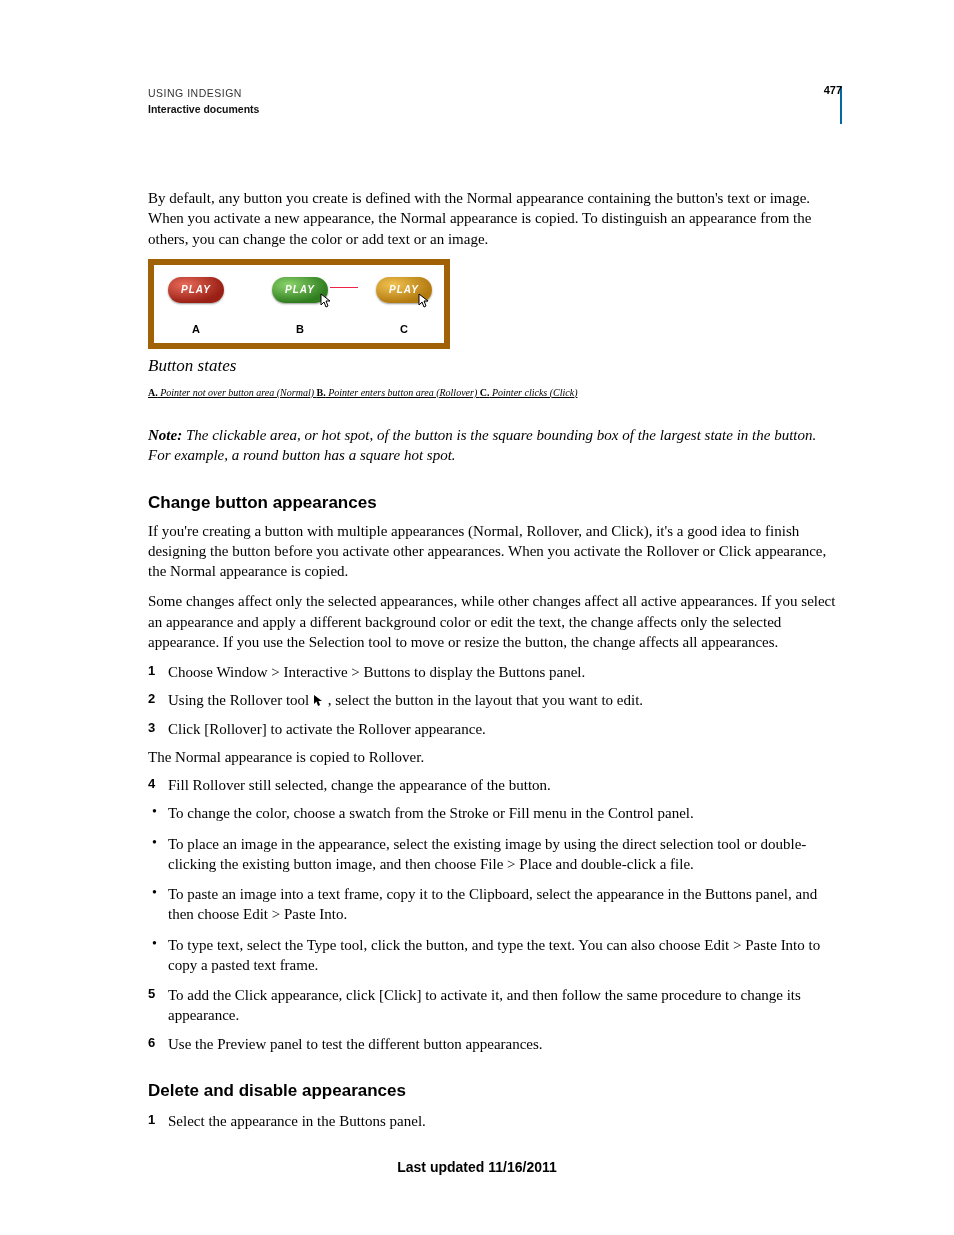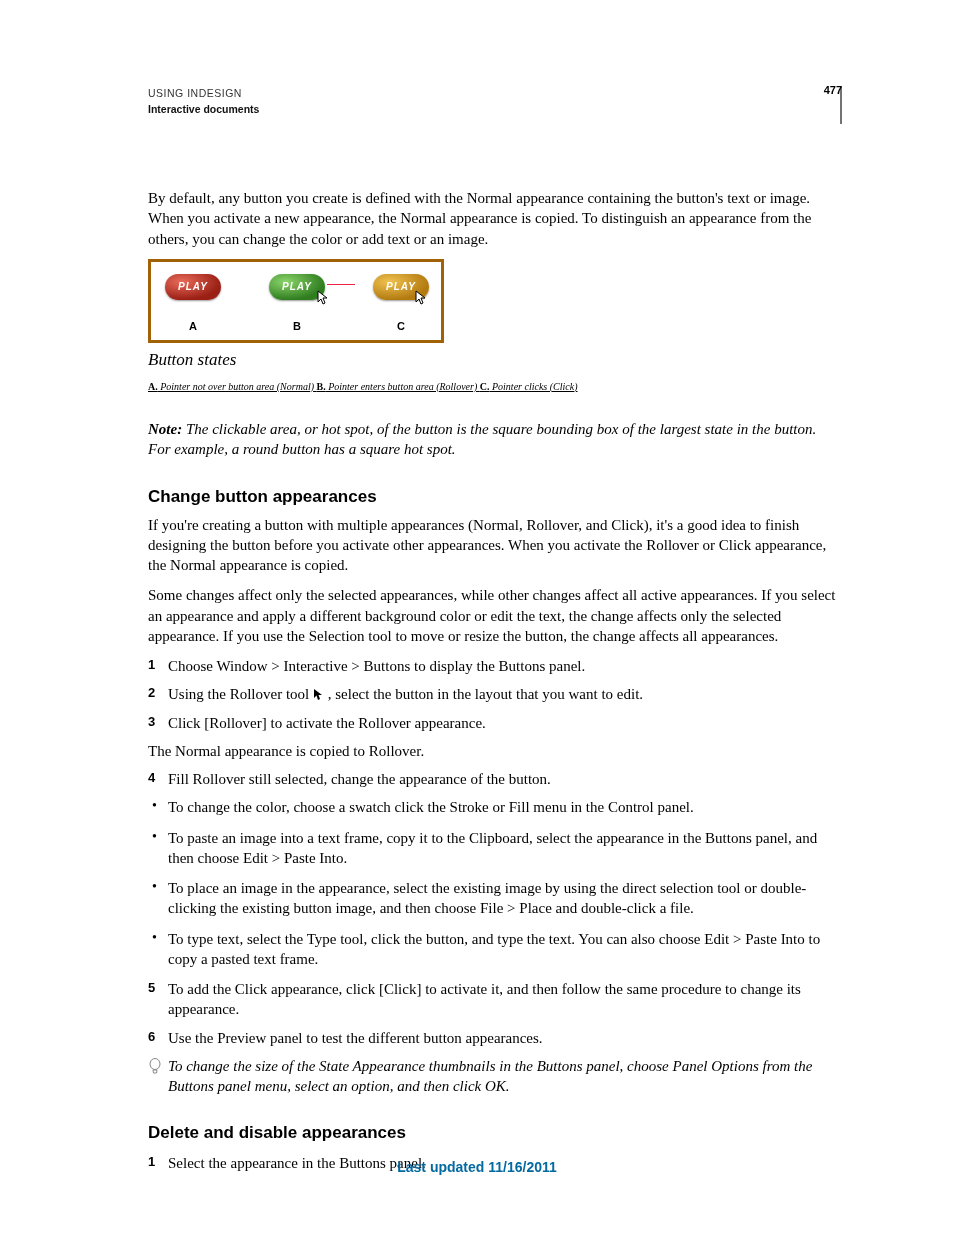--- a/index.html
+++ b/index.html
@@ -11,29 +11,29 @@
     color:#000;
     font-size:15px;
     line-height:1.35;
   }
   .page{
     position:absolute;
     left:148px;
     top:86px;
     width:694px;
   }
-  .hdr{position:relative;height:38px;border-right:2px solid #737373;padding-right:14px;}
+  .hdr{position:relative;height:38px;border-right:2px solid #0369a1;padding-right:14px;}
   .hdr-line1{font-family:"Myriad Pro","Segoe UI",Arial,sans-serif;font-size:10.5px;letter-spacing:0.5px;color:#333;}
   .hdr-line2{font-family:"Myriad Pro","Segoe UI",Arial,sans-serif;font-size:10.5px;font-weight:700;color:#111;margin-top:2px;}
   .pg-num{position:absolute;right:-2px;top:-3px;font-family:"Myriad Pro","Segoe UI",Arial,sans-serif;font-size:11px;font-weight:700;}
   .intro{margin-top:64px;}
   p{margin:0 0 10px 0;}
   .figure-box{
     margin-top:8px;
-    border:3px solid #a16207;
+    border:6px solid #a16207;
     width:290px;
     height:78px;
     position:relative;
   }
   .pill{position:absolute;width:56px;height:26px;border-radius:13px;box-shadow:0 1px 2px rgba(0,0,0,.4);
         display:flex;align-items:center;justify-content:center;}
   .pill-label{font-family:Arial,sans-serif;font-size:10px;font-weight:700;font-style:italic;color:#fff;letter-spacing:1px;}
   .pill.red{background:radial-gradient(ellipse at 30% 30%,#e86b5a,#9a1f14 70%);}
   .pill.green{background:radial-gradient(ellipse at 30% 30%,#8bd46b,#2f7d1f 70%);}
   .pill.orange{background:radial-gradient(ellipse at 30% 30%,#f0c250,#b37a10 70%);}
@@ -51,21 +51,21 @@
   ol.steps>li .num{position:absolute;left:0;top:0;font-family:"Myriad Pro",Arial,sans-serif;font-weight:700;font-size:13px;}
   .after-list{margin:6px 0 8px 0;}
   ul.bullets{list-style:none;padding:0;margin:0;}
   ul.bullets>li{position:relative;padding-left:20px;margin-bottom:10px;}
   ul.bullets>li:before{content:"•";position:absolute;left:4px;top:0;font-size:14px;}
   .tip{position:relative;padding-left:20px;font-style:italic;margin-top:4px;}
   .tip-icon{position:absolute;left:0;top:2px;width:14px;height:18px;}
   .sel-icon{display:inline-block;width:11px;height:13px;vertical-align:-2px;}
   .footer{
     position:absolute;left:0;width:954px;top:1158px;text-align:center;
-    font-family:"Myriad Pro","Segoe UI",Arial,sans-serif;font-weight:700;color:#0369a1;font-size:14px;
+    font-family:"Myriad Pro","Segoe UI",Arial,sans-serif;font-weight:700;color:#000000;font-size:14px;
   }
 </style>
 </head>
 <body>
 
 <div class="page">
 
   <div class="hdr">
     <div class="hdr-line1">USING INDESIGN</div>
     <div class="hdr-line2">Interactive documents</div>
@@ -128,40 +128,31 @@
     </li>
     <li><span class="num">3</span><span>Click [Rollover] to activate the Rollover appearance.</span></li>
   </ol>
   <p class="after-list">The Normal appearance is copied to Rollover.</p>
 
   <ol class="steps">
     <li><span class="num">4</span><span>Fill Rollover still selected, change the appearance of the button.</span></li>
   </ol>
 
   <ul class="bullets">
-    <li><span>To change the color, choose a swatch click the Stroke or Fill menu in the Control panel.</span></li>
+    <li><span>To change the color, choose a swatch from the Stroke or Fill menu in the Control panel.</span></li>
+    <li><span>To place an image in the appearance, select the existing image by using the direct selection tool or double-clicking the existing button image, and then choose File &gt; Place and double-click a file.</span></li>
     <li><span>To paste an image into a text frame, copy it to the Clipboard, select the appearance in the Buttons panel, and then choose Edit &gt; Paste Into.</span></li>
-    <li><span>To place an image in the appearance, select the existing image by using the direct selection tool or double-clicking the existing button image, and then choose File &gt; Place and double-click a file.</span></li>
     <li><span>To type text, select the Type tool, click the button, and type the text. You can also choose Edit &gt; Paste Into to copy a pasted text frame.</span></li>
   </ul>
 
   <ol class="steps">
     <li><span class="num">5</span><span>To add the Click appearance, click [Click] to activate it, and then follow the same procedure to change its appearance.</span></li>
     <li><span class="num">6</span><span>Use the Preview panel to test the different button appearances.</span></li>
   </ol>
 
-  <div class="tip">
-    <span class="tip-icon">
-      <svg viewBox="0 0 14 18">
-          <ellipse cx="7" cy="6" rx="5" ry="5.5" fill="none" stroke="#888" stroke-width="1"></ellipse>
-          <path d="M5 12 L9 12 L8.5 15 L5.5 15 Z" fill="none" stroke="#888" stroke-width="1"></path>
-        </svg>
-    </span>
-    <span>To change the size of the State Appearance thumbnails in the Buttons panel, choose Panel Options from the Buttons panel menu, select an option, and then click OK.</span>
-  </div>
 
   <h3>Delete and disable appearances</h3>
   <ol class="steps">
     <li><span class="num">1</span><span>Select the appearance in the Buttons panel.</span></li>
   </ol>
 
 </div>
 
 <div class="footer">Last updated 11/16/2011</div>
 

